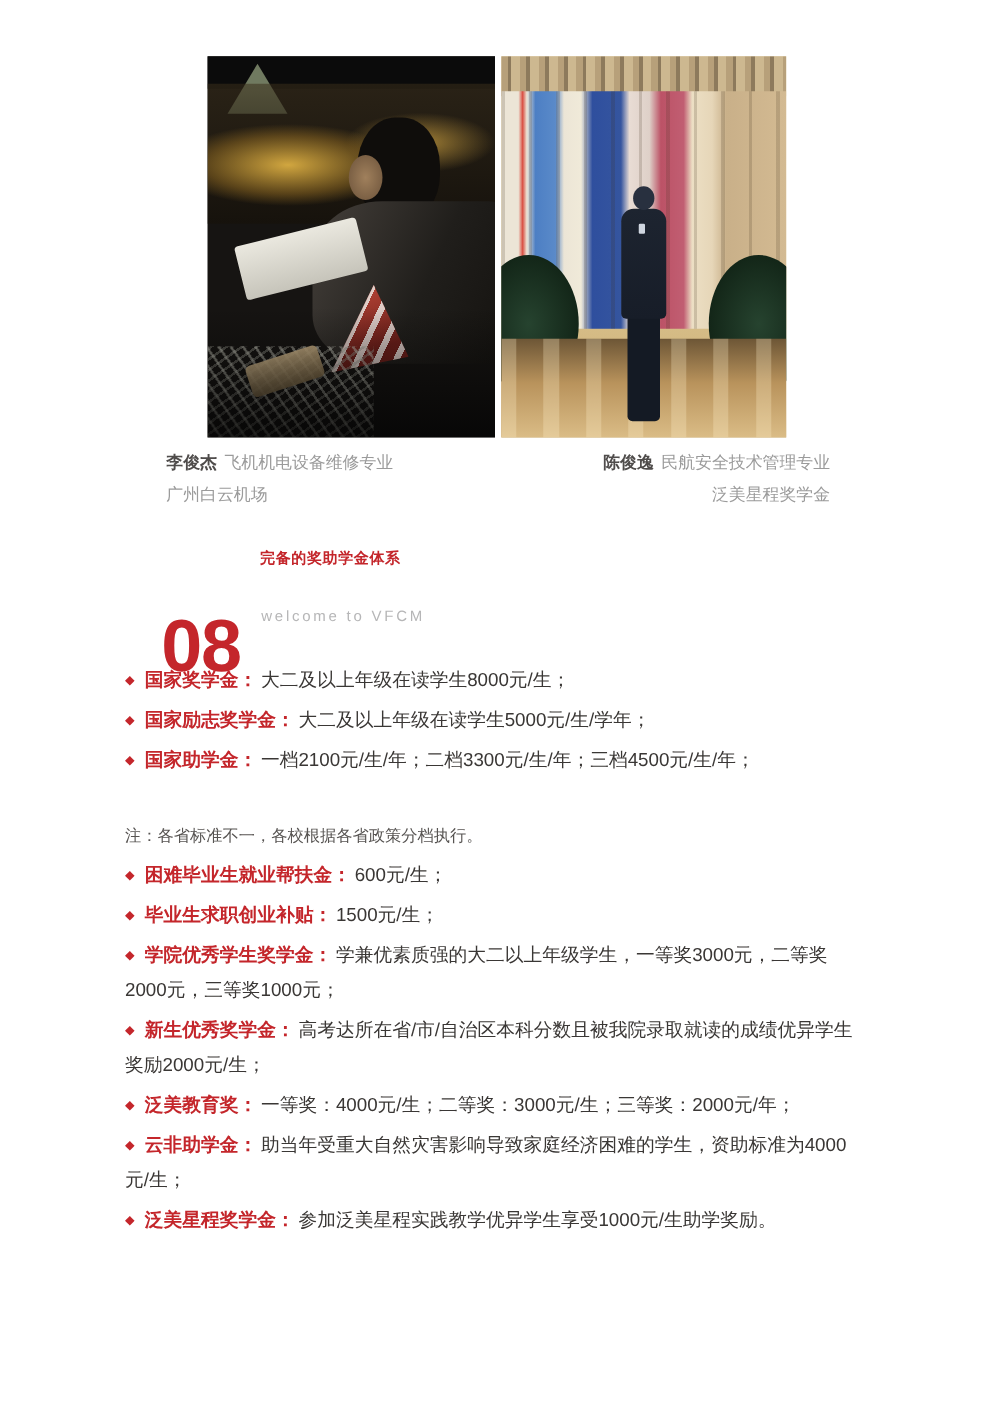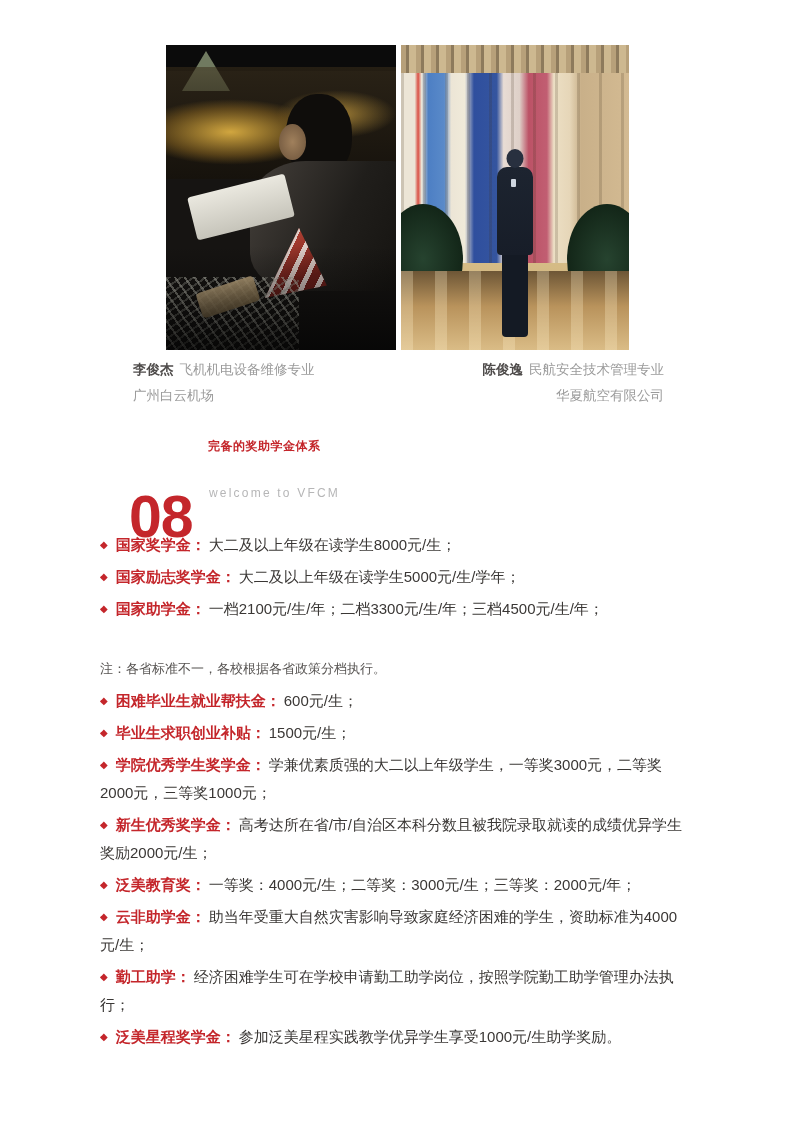--- a/index.html
+++ b/index.html
@@ -120,35 +120,34 @@
     <div class="pr-head"></div>
     <div class="pr-badge"></div>
   </div>
 
   <div class="caption caption-left">
     <div><span class="gname">李俊杰</span><span>飞机机电设备维修专业</span></div>
     <div>广州白云机场</div>
   </div>
   <div class="caption caption-right">
     <div><span class="gname">陈俊逸</span><span>民航安全技术管理专业</span></div>
-    <div>华夏航空有限公司</div>
+    <div>泛美星程奖学金</div>
   </div>
 
   <div class="sec-num">08</div>
   <div class="sec-title">完备的奖助学金体系</div>
   <div class="sec-sub">welcome to VFCM</div>
 
   <div class="scholarship-list">
       <p class="item"><span class="bullet">◆</span><b class="label">国家奖学金：</b><span>大二及以上年级在读学生8000元/生；</span></p>
       <p class="item"><span class="bullet">◆</span><b class="label">国家励志奖学金：</b><span>大二及以上年级在读学生5000元/生/学年；</span></p>
       <p class="item"><span class="bullet">◆</span><b class="label">国家助学金：</b><span>一档2100元/生/年；二档3300元/生/年；三档4500元/生/年；</span></p>
       <p class="note">注：各省标准不一，各校根据各省政策分档执行。</p>
       <p class="item"><span class="bullet">◆</span><b class="label">困难毕业生就业帮扶金：</b><span>600元/生；</span></p>
       <p class="item"><span class="bullet">◆</span><b class="label">毕业生求职创业补贴：</b><span>1500元/生；</span></p>
       <p class="item"><span class="bullet">◆</span><b class="label">学院优秀学生奖学金：</b><span>学兼优素质强的大二以上年级学生，一等奖3000元，二等奖2000元，三等奖1000元；</span></p>
       <p class="item"><span class="bullet">◆</span><b class="label">新生优秀奖学金：</b><span>高考达所在省/市/自治区本科分数且被我院录取就读的成绩优异学生奖励2000元/生；</span></p>
       <p class="item"><span class="bullet">◆</span><b class="label">泛美教育奖：</b><span>一等奖：4000元/生；二等奖：3000元/生；三等奖：2000元/年；</span></p>
       <p class="item"><span class="bullet">◆</span><b class="label">云非助学金：</b><span>助当年受重大自然灾害影响导致家庭经济困难的学生，资助标准为4000元/生；</span></p>
-      <p class="item"><span class="bullet">◆</span><b class="label">勤工助学：</b><span>经济困难学生可在学校申请勤工助学岗位，按照学院勤工助学管理办法执行；</span></p>
       <p class="item"><span class="bullet">◆</span><b class="label">泛美星程奖学金：</b><span>参加泛美星程实践教学优异学生享受1000元/生助学奖励。</span></p>
     </div>
 
 </div>
 
 </body></html>

